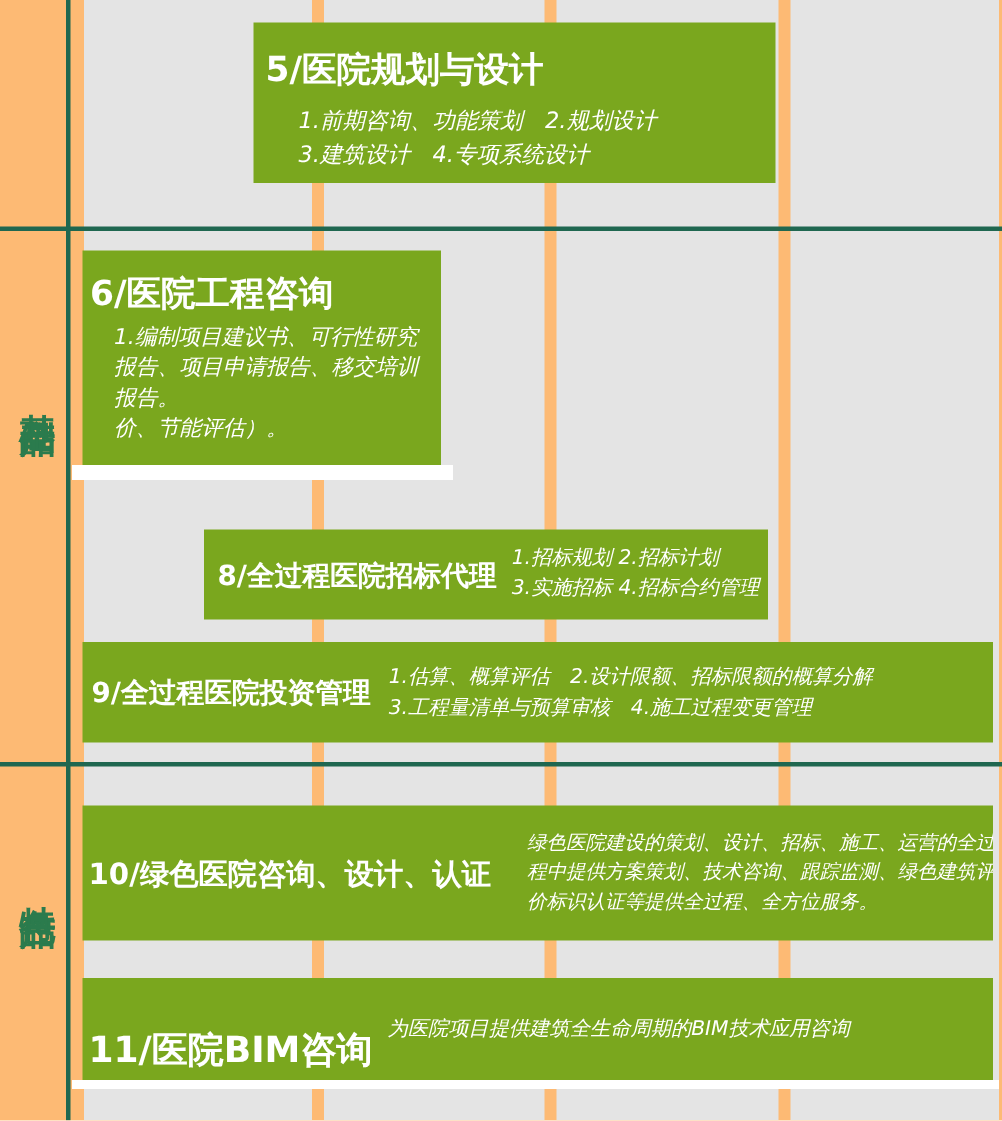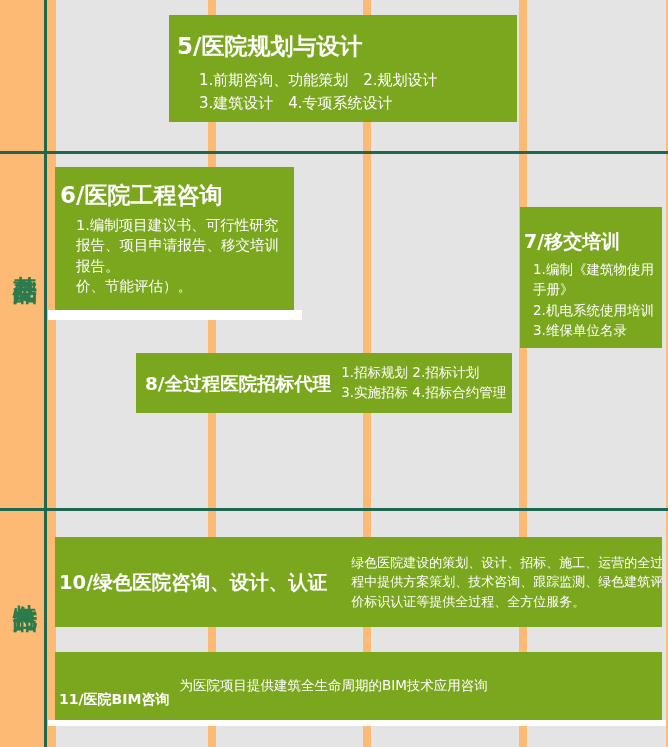--- a/index.html
+++ b/index.html
@@ -75,20 +75,21 @@
     color: #ffffff;
     box-sizing: border-box;
     overflow: hidden;
   }
   .box-title {
     font-weight: bold;
     white-space: nowrap;
   }
   .box-body .line {
     white-space: nowrap;
+    font-style: italic;
   }
   .box-row {
     display: flex;
     align-items: center;
   }
 
   #box5 { left: 169px; top: 15px;  width: 348px; height: 107px; padding: 16px 6px 0 8px; }
   #box5 .box-title { font-size: 23px; }
   #box5 .box-body  { margin: 7px 0 0 22px; font-size: 15px; line-height: 1.5; }
 
@@ -106,21 +107,21 @@
 
   #box9 { left: 55px;  top: 428px; width: 607px; height: 67px; padding-left: 6px; }
   #box9 .box-title { font-size: 18.5px; }
   #box9 .box-body  { margin-left: 12px; font-size: 13.5px; line-height: 1.55; }
 
   #box10 { left: 55px; top: 537px; width: 607px; height: 90px; padding-left: 4px; }
   #box10 .box-title { font-size: 19.5px; }
   #box10 .box-body  { margin-left: 24px; font-size: 13px; line-height: 1.5; }
 
   #box11 { left: 55px; top: 652px; width: 607px; height: 68px; padding-left: 4px; }
-  #box11 .box-title { font-size: 14px; margin-top: 28px; }
+  #box11 .box-title { font-size: 24px; margin-top: 28px; }
   #box11 .box-body  { margin-left: 10px; font-size: 13.5px; }
 </style>
 </head>
 <body>
 
 <div class="canvas">
 
   <div class="bgcol" id="col1"></div>
   <div class="bgcol" id="col2"></div>
   <div class="bgcol" id="col3"></div>
@@ -147,38 +148,36 @@
   <div class="box" id="box6">
     <div class="box-title">6/医院工程咨询</div>
     <div class="box-body">
       <div class="line">1.编制项目建议书、可行性研究</div>
       <div class="line">报告、项目申请报告、移交培训</div>
       <div class="line">报告。</div>
       <div class="line">价、节能评估）。</div>
     </div>
   </div>
 
-  <div class="box" id="box7">
-    <div class="box-title">7/移交培训</div>
-    <div class="box-body">
-      <div class="line">1.编制《建筑物使用</div>
-      <div class="line">手册》</div>
-      <div class="line">2.机电系统使用培训</div>
-      <div class="line">3.维保单位名录</div>
-    </div>
-  </div>
 
   <div class="box box-row" id="box8">
     <div class="box-title">8/全过程医院招标代理</div>
     <div class="box-body">
       <div class="line">1.招标规划 2.招标计划</div>
       <div class="line">3.实施招标 4.招标合约管理</div>
     </div>
   </div>
 
+  <div class="box box-row" id="box9">
+    <div class="box-title">9/全过程医院投资管理</div>
+    <div class="box-body">
+      <div class="line">1.估算、概算评估　2.设计限额、招标限额的概算分解</div>
+      <div class="line">3.工程量清单与预算审核　4.施工过程变更管理</div>
+    </div>
+  </div>
 
   <div class="box box-row" id="box10">
     <div class="box-title">10/绿色医院咨询、设计、认证</div>
     <div class="box-body">
       <div class="line">绿色医院建设的策划、设计、招标、施工、运营的全过</div>
       <div class="line">程中提供方案策划、技术咨询、跟踪监测、绿色建筑评</div>
       <div class="line">价标识认证等提供全过程、全方位服务。</div>
     </div>
   </div>
 

